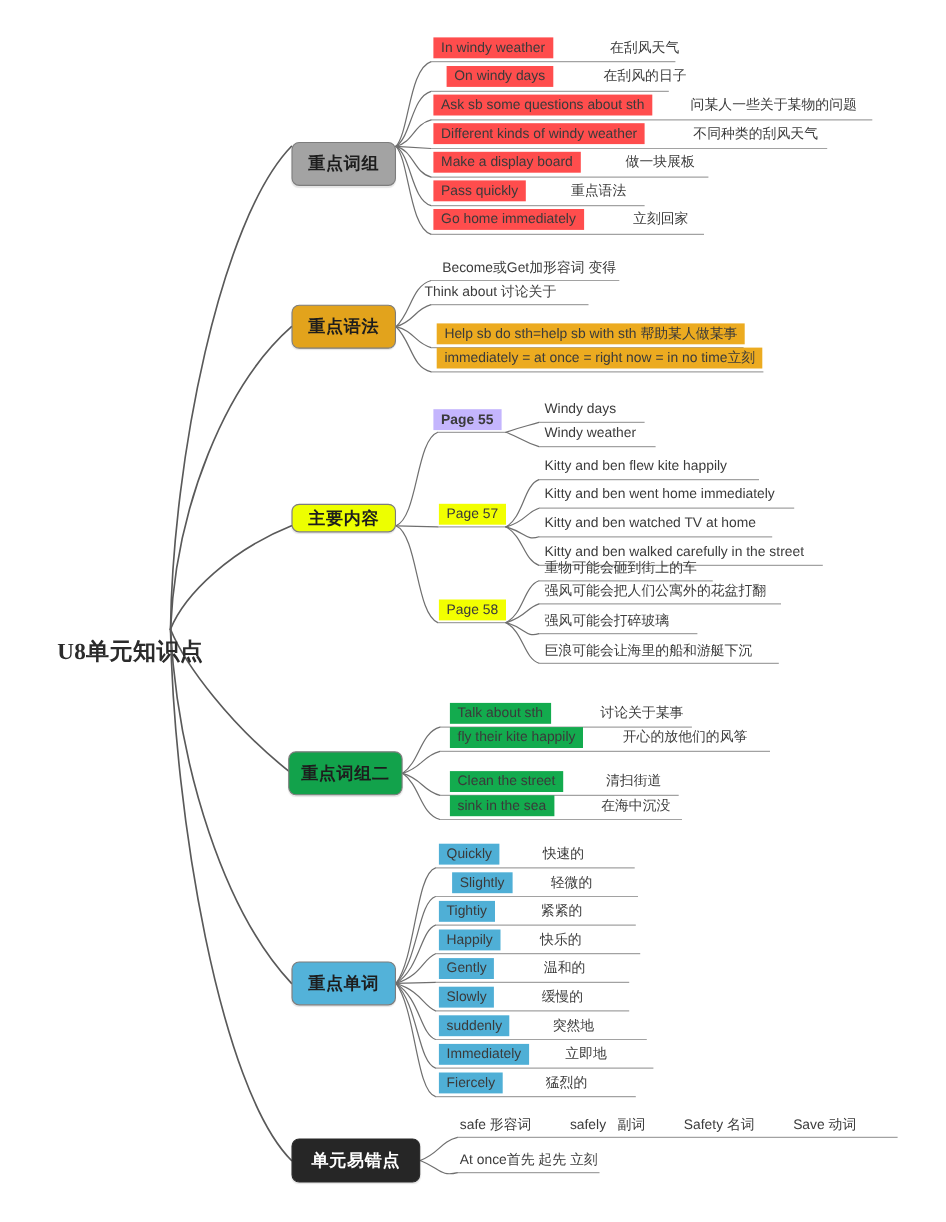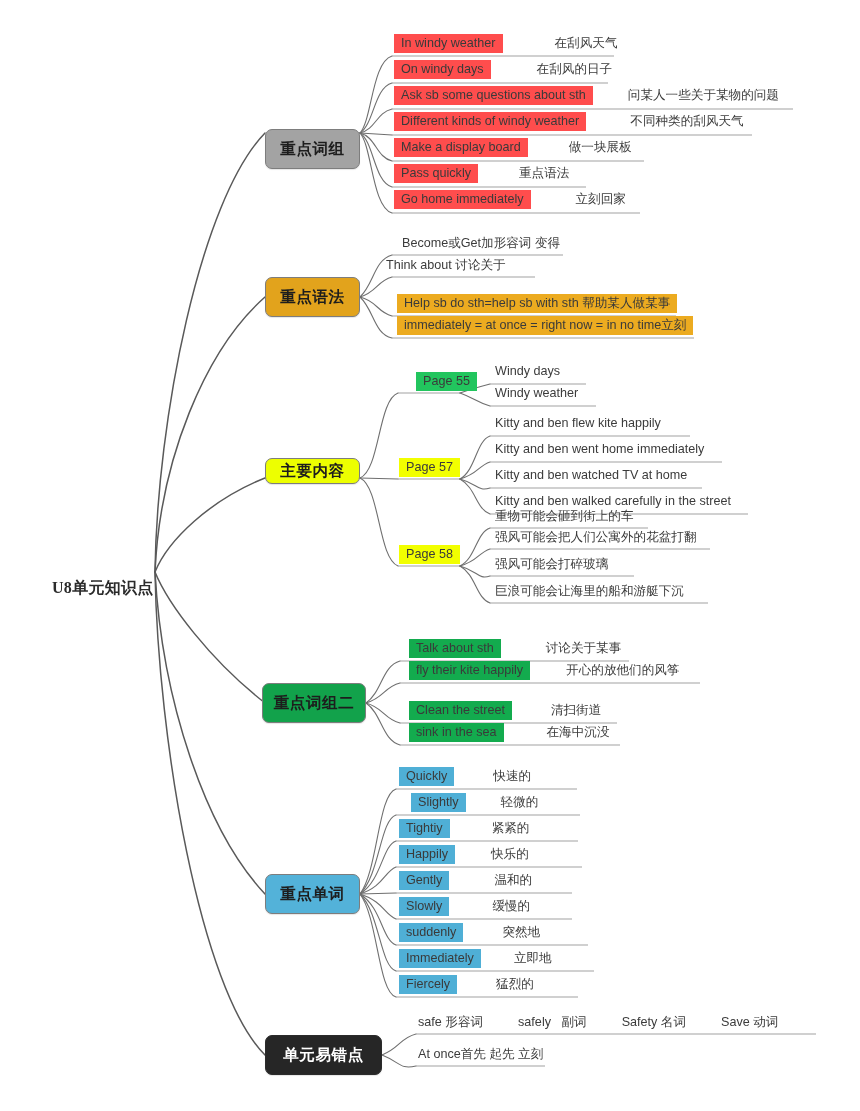--- a/index.html
+++ b/index.html
@@ -13,21 +13,21 @@
     -webkit-font-smoothing:antialiased;
   }
   #map{position:absolute;inset:0;width:860px;height:1111px;}
   #links{position:absolute;left:0;top:0;width:860px;height:1111px;pointer-events:none;}
 
   
   .root-title{
     position:absolute;
     font-family:"Liberation Serif","DejaVu Serif",serif;
     font-weight:700;
-    font-size:16px;
+    font-size:21px;
     color:#2b2b2b;
     white-space:nowrap;
     letter-spacing:.3px;
   }
 
   
   .topic{
     position:absolute;
     box-sizing:border-box;
     border:1.6px solid #7d7d7d;
@@ -245,21 +245,21 @@
   <div class="topic dark" style="left:265px;top:1035px;width:117px;height:40px;background:#262626;">
     <span>单元易错点</span>
   </div>
 
   <div class="leaf" style="left:394px;top:34px;">
     <span class="hl" style="background:#FF4D4D;">In windy weather</span>
     <span class="gap" style="width:49px;"></span>
     <span class="cn">在刮风天气</span>
   </div>
   <div class="leaf" style="left:394px;top:60px;">
-    <span class="hl" style="background:#FF4D4D;">On windy days</span>
+    <span class="hl" style="background:#FF4D4D;margin-left:12px;">On windy days</span>
     <span class="gap" style="width:43px;"></span>
     <span class="cn">在刮风的日子</span>
   </div>
   <div class="leaf" style="left:394px;top:86px;">
     <span class="hl" style="background:#FF4D4D;">Ask sb some questions about sth</span>
     <span class="gap" style="width:32px;"></span>
     <span class="cn">问某人一些关于某物的问题</span>
   </div>
   <div class="leaf" style="left:394px;top:112px;">
     <span class="hl" style="background:#FF4D4D;">Different kinds of windy weather</span>
@@ -288,21 +288,21 @@
   <div class="leaf" style="left:384px;top:256px;">
     <span class="plain">Think about 讨论关于</span>
   </div>
   <div class="leaf" style="left:397px;top:294px;">
     <span class="hl" style="background:#ECAB20;">Help sb do sth=help sb with sth 帮助某人做某事</span>
   </div>
   <div class="leaf" style="left:397px;top:316px;">
     <span class="hl" style="background:#ECAB20;">immediately = at once = right now = in no time立刻</span>
   </div>
 
-  <div class="chip" style="left:416px;top:372px;background:#22c55e;">Page 55</div>
+  <div class="chip" style="left:394px;top:372px;background:#c4b5fd;font-weight:bold;">Page 55</div>
   <div class="chip" style="left:399px;top:458px;background:#F2FF00;">Page 57</div>
   <div class="chip" style="left:399px;top:545px;background:#F2FF00;">Page 58</div>
 
   <div class="leaf" style="left:493px;top:362px;">
     <span class="plain">Windy days</span>
   </div>
   <div class="leaf" style="left:493px;top:384px;">
     <span class="plain">Windy weather</span>
   </div>
 

